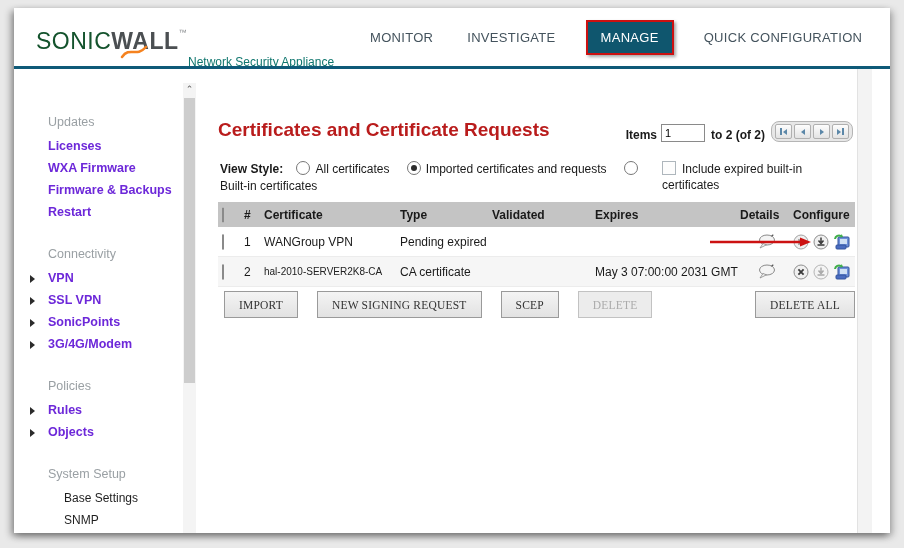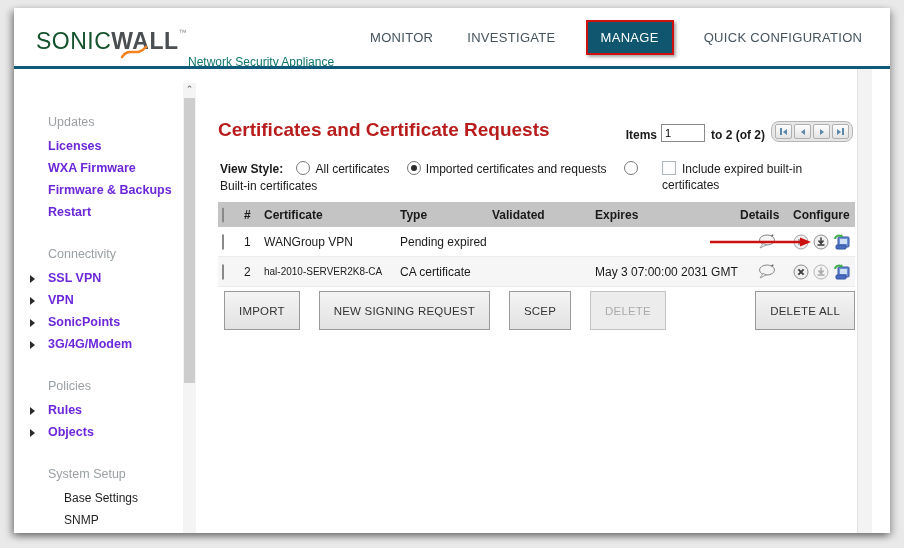--- a/index.html
+++ b/index.html
@@ -77,22 +77,22 @@
   .t-body-row.alt{background:#f6f6f6;}
   .chk{width:13px;height:13px;border:1px solid #8a8a8a;background:#fff;border-radius:1px;margin-left:4px;cursor:pointer;}
   .cell-small{font-size:10px;color:#222;}
   .icon-cell{display:flex;align-items:center;justify-content:center;}
   .cfg-cell{display:flex;align-items:center;gap:4px;}
   .icon-btn{display:inline-flex;cursor:pointer;line-height:0;}
   .red-arrow{position:absolute;left:492px;top:10px;pointer-events:none;}
   
   .btn-row{position:absolute;left:6px;top:222px;width:631px;display:flex;align-items:center;}
   .btn{
-    height:39px;background:linear-gradient(#f4f4f4,#e2e2e2);border:1px solid #9a9a9a;
-    font-size:11.5px;color:#333;font-family:Liberation Sans, sans-serif;
+    height:27px;background:linear-gradient(#f4f4f4,#e2e2e2);border:1px solid #9a9a9a;
+    font-size:11.5px;color:#333;font-family:Liberation Serif, serif;
     padding:0 14px;cursor:pointer;letter-spacing:.2px;
   }
   .btn.disabled{color:#ababab;background:#ececec;border-color:#c2c2c2;cursor:default;}
   .btn + .btn{margin-left:19px;}
   .btn.push-right{margin-left:auto;margin-right:0;}
 </style>
 </head>
 <body>
 
 <div class="window">
@@ -119,22 +119,22 @@
   </div>
 
   <div class="sidebar">
     <div class="side-section-title first">Updates</div>
     <div class="side-item">Licenses</div>
     <div class="side-item">WXA Firmware</div>
     <div class="side-item">Firmware &amp; Backups</div>
     <div class="side-item">Restart</div>
 
     <div class="side-section-title">Connectivity</div>
+    <div class="side-item"><span class="tri"></span><span>VPN</span></div>
     <div class="side-item"><span class="tri"></span><span>SSL VPN</span></div>
-    <div class="side-item"><span class="tri"></span><span>VPN</span></div>
     <div class="side-item"><span class="tri"></span><span>SonicPoints</span></div>
     <div class="side-item"><span class="tri"></span><span>3G/4G/Modem</span></div>
 
     <div class="side-section-title">Policies</div>
     <div class="side-item"><span class="tri"></span><span>Rules</span></div>
     <div class="side-item"><span class="tri"></span><span>Objects</span></div>
 
     <div class="side-section-title">System Setup</div>
     <div class="side-subitem">Base Settings</div>
     <div class="side-subitem">SNMP</div>

